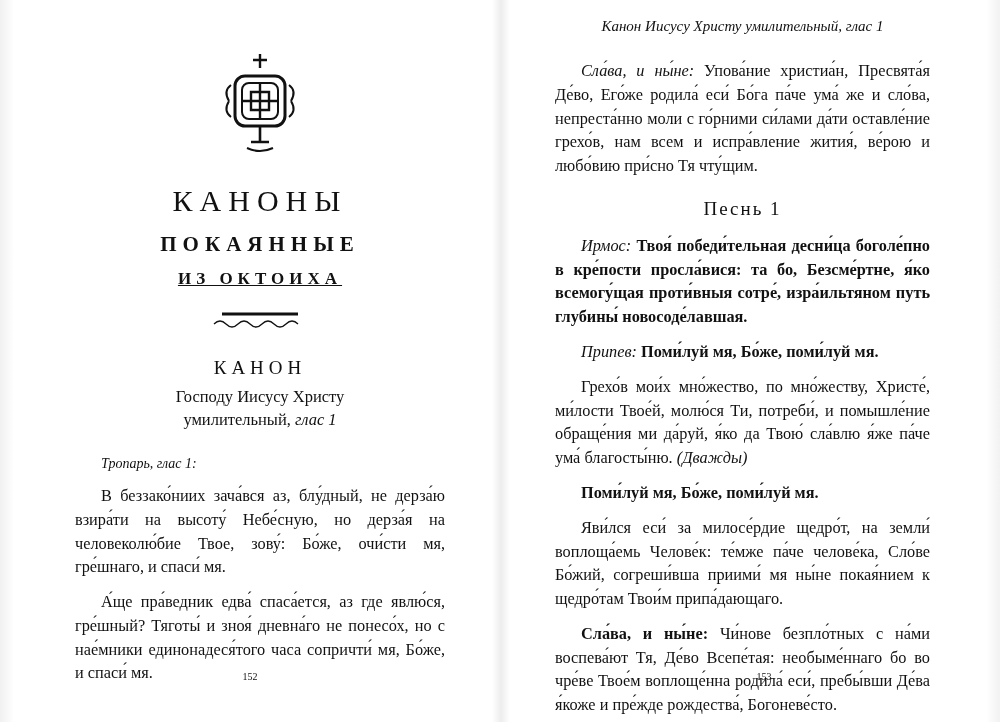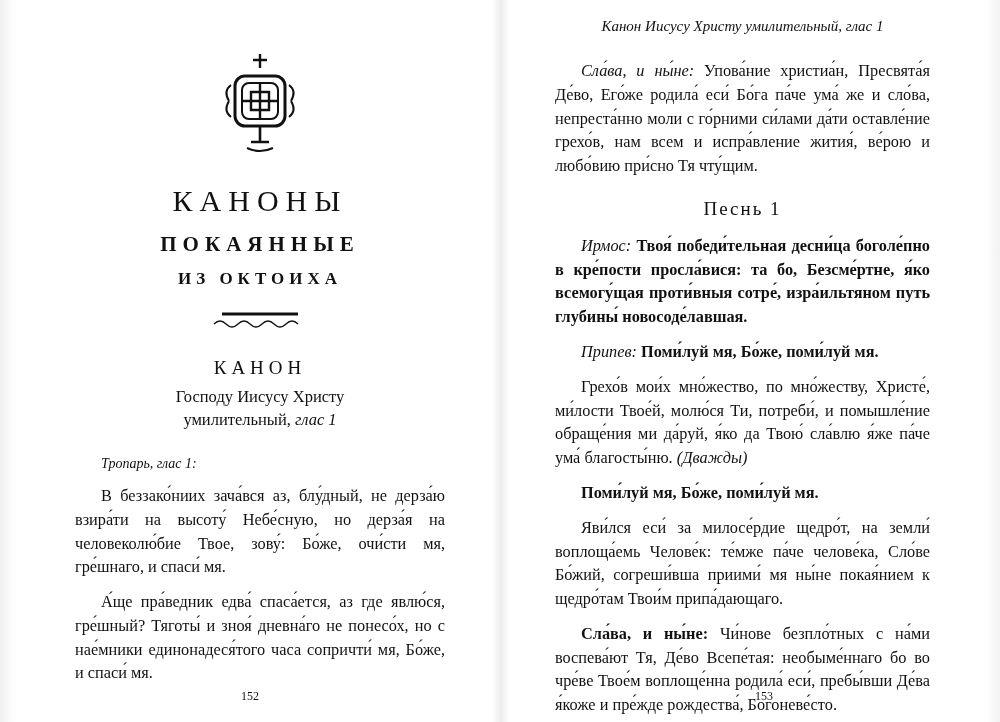--- a/index.html
+++ b/index.html
@@ -75,20 +75,21 @@
     text-align: center;
     font-size: 21px;
     letter-spacing: 6px;
     margin: 0 0 12px 0;
   }
   .title-sub2 {
     text-align: center;
     font-size: 17px;
     letter-spacing: 5px;
     margin: 0 0 20px 0;
+    text-decoration: underline;
   }
   .squiggle {
     text-align: center;
     margin: 4px 0 22px 0;
   }
   .canon-word {
     text-align: center;
     font-size: 19px;
     letter-spacing: 5px;
     margin: 0 0 8px 0;
@@ -144,25 +145,25 @@
     text-indent: 26px;
   }
   .rubric {
     font-style: italic;
     font-weight: normal;
   }
   .tail-italic { font-style: italic; }
 
   .folio {
     position: absolute;
-    bottom: 18px;
+    bottom: 40px;
     width: 100%;
     left: 0;
     text-align: center;
-    font-size: 12px;
+    font-size: 10px;
   }
   .page-left .folio { padding-right: 20px; }
   .page-right .folio { padding-left: 14px; }
 </style>
 </head>
 <body>
 
 <div class="spread">
 
   <div class="page page-left">

